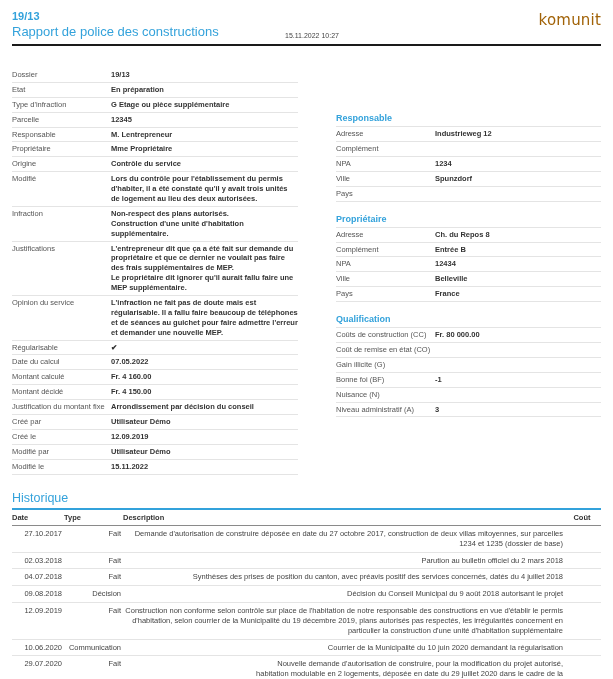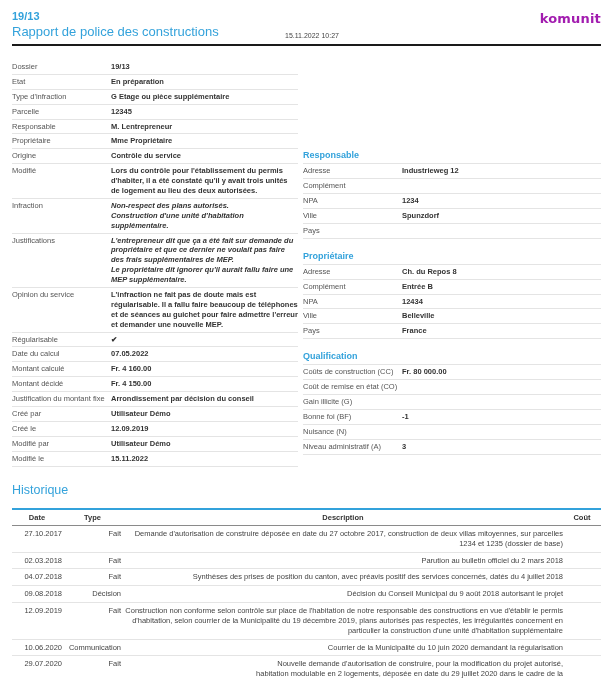--- a/index.html
+++ b/index.html
@@ -16,42 +16,42 @@
     -webkit-font-smoothing:antialiased;
   }
   .page{box-sizing:border-box;padding:10px 12px;}
 
   
   .header{position:relative;border-bottom:2px solid #1a1a1a;padding-bottom:4px;height:30px;}
   .doc-number{color:var(--accent);font-weight:bold;font-size:11px;line-height:1.25;}
   .doc-title{color:var(--accent);font-size:13px;line-height:1.2;}
   .h-date{position:absolute;left:273px;bottom:5px;font-size:7px;color:#444;}
   .h-logo{position:absolute;right:0;top:1px;font-family:"DejaVu Sans",sans-serif;
-          font-weight:700;font-size:13px;color:#a21caf;letter-spacing:.2px;}
+          font-weight:400;font-size:15px;color:#a16207;letter-spacing:.2px;}
 
   
-  .columns{display:flex;gap:5px;margin-top:14px;align-items:flex-end;}
+  .columns{display:flex;gap:38px;margin-top:22px;align-items:center;}
   .col-left{width:286px;flex:none;}
   .col-right{flex:1;min-width:0;}
 
   .row{display:flex;border-bottom:1px solid var(--line);padding:2px 0;font-size:7.5px;line-height:1.32;}
   .row .lbl{width:95px;flex:none;color:var(--label);padding-right:4px;}
   .row .val{flex:1;font-weight:bold;color:#333;min-height:9.5px;}
-  .row .val div{margin:0;font-style:italic;}
+  .row .val div{margin:0;}
 
   .section{margin-bottom:12px;}
   .section-title{color:var(--accent);font-weight:bold;font-size:9px;
                  padding-bottom:3px;border-bottom:1px solid var(--line);}
 
   
   .history{margin-top:16px;}
   .history-title{color:var(--accent);font-size:12.5px;border-bottom:2px solid var(--accent);
-                 padding-bottom:11px;margin-bottom:0;}
+                 padding-bottom:3px;margin-bottom:0;}
   table{width:100%;border-collapse:collapse;font-size:7.5px;table-layout:fixed;}
-  th{text-align:center;font-weight:bold;color:#333;border-bottom:1px solid #8a8a8a;
+  th{text-align:left;font-weight:bold;color:#333;border-bottom:1px solid #8a8a8a;
      padding:3.5px 2px 3px 0;}
   td{border-bottom:1px solid var(--line);padding:3px 2px 2.5px 0;vertical-align:top;
      color:#444;line-height:1.35;word-wrap:break-word;text-align:right;}
   .c-date{width:50px;}
   .c-type{width:57px;margin-top:16px;}
   .c-cost{width:34px;text-align:right;}
   th.c-cost{text-align:center;}
 </style>
 </head>
 <body>

